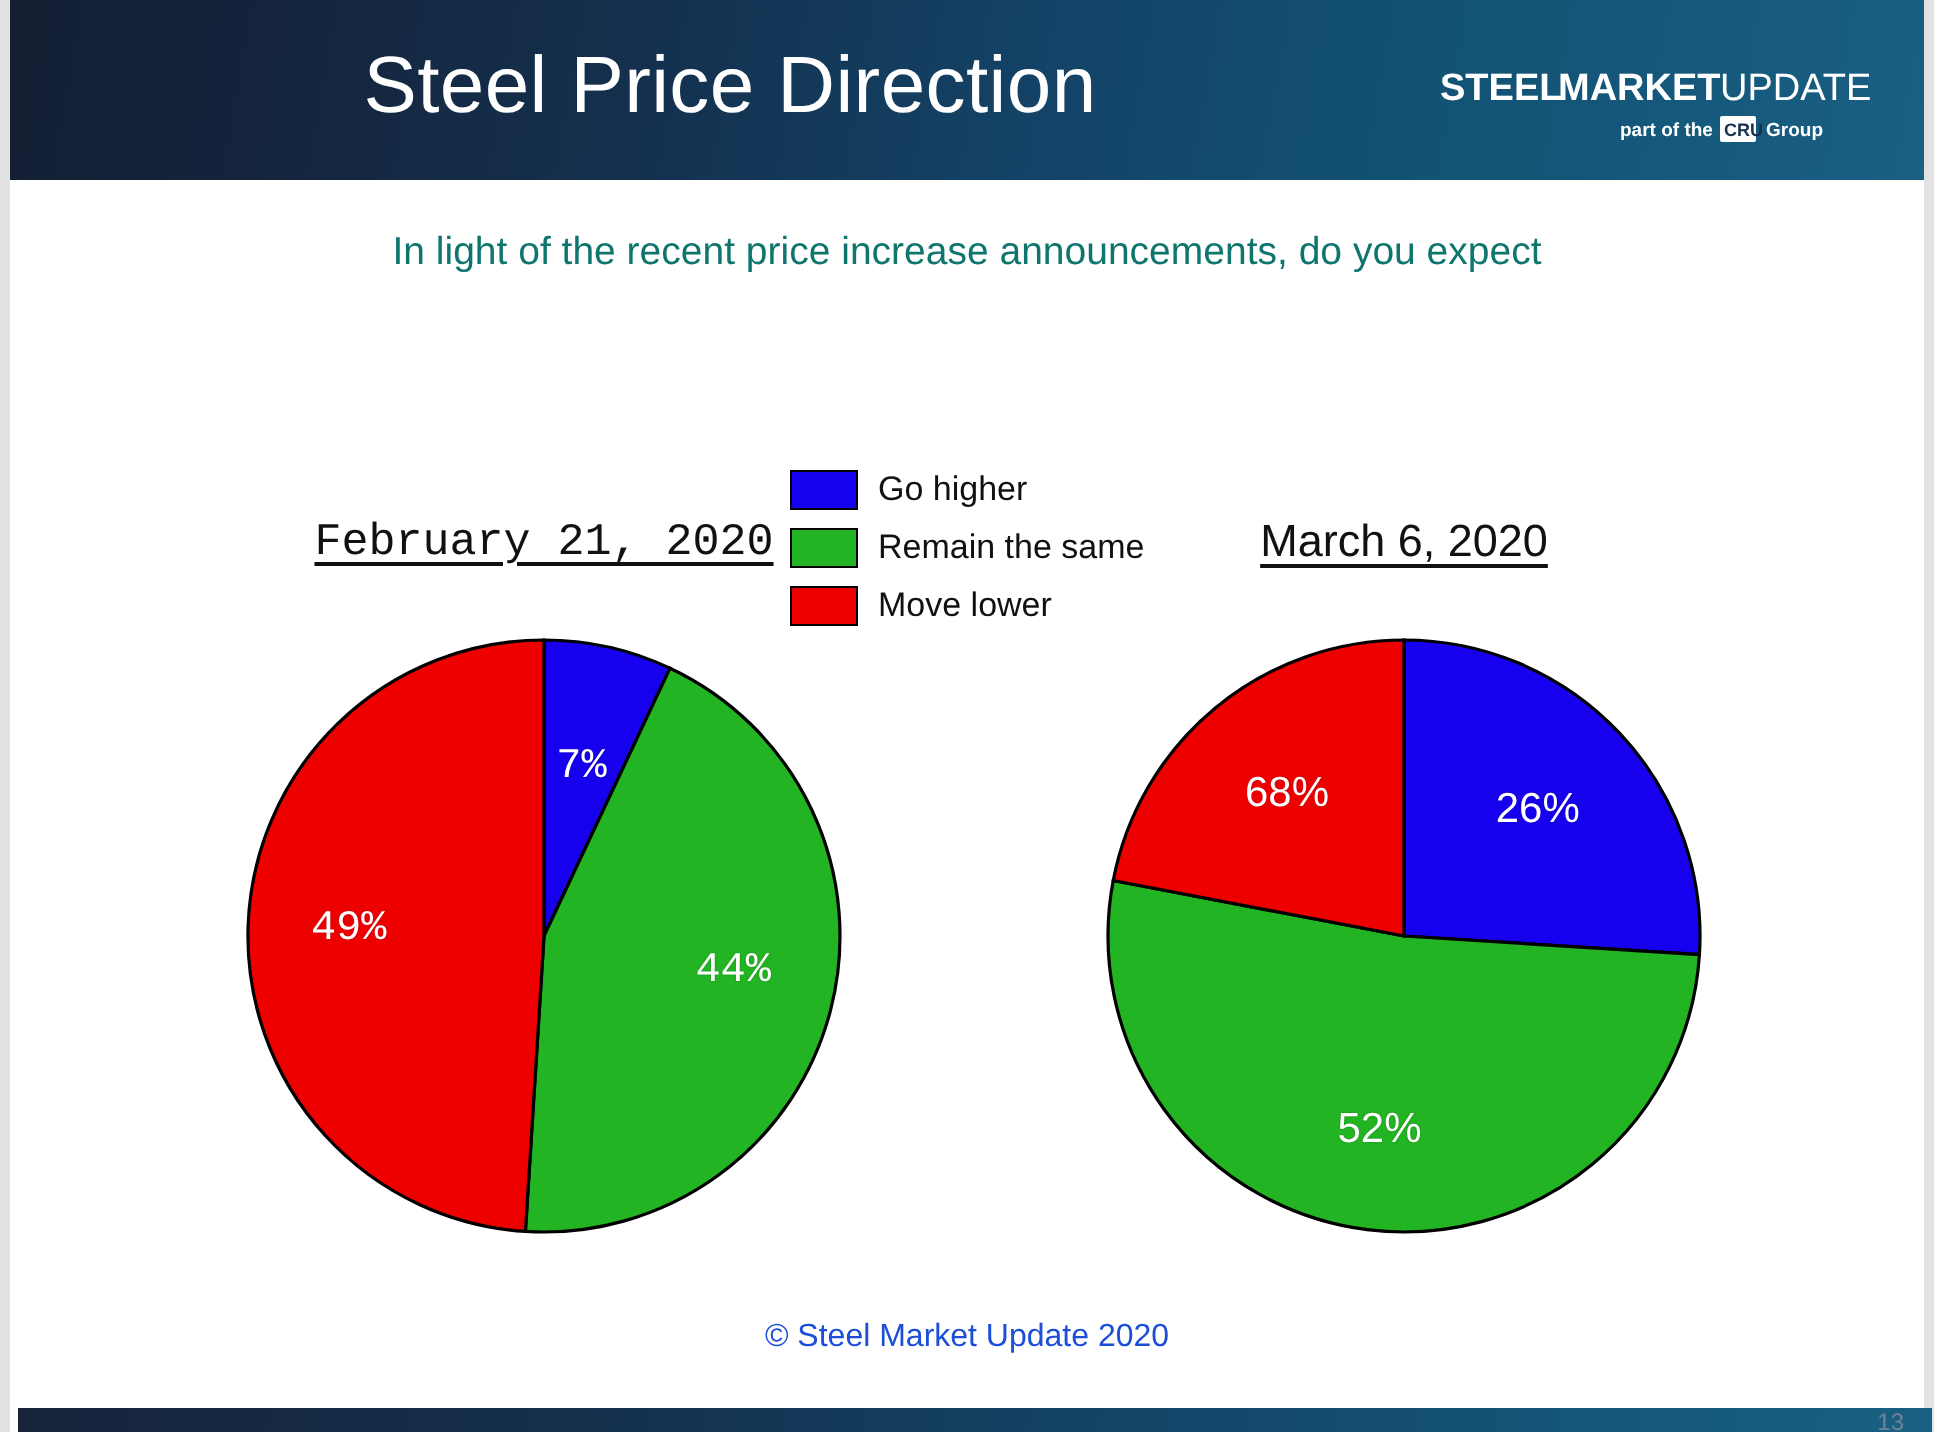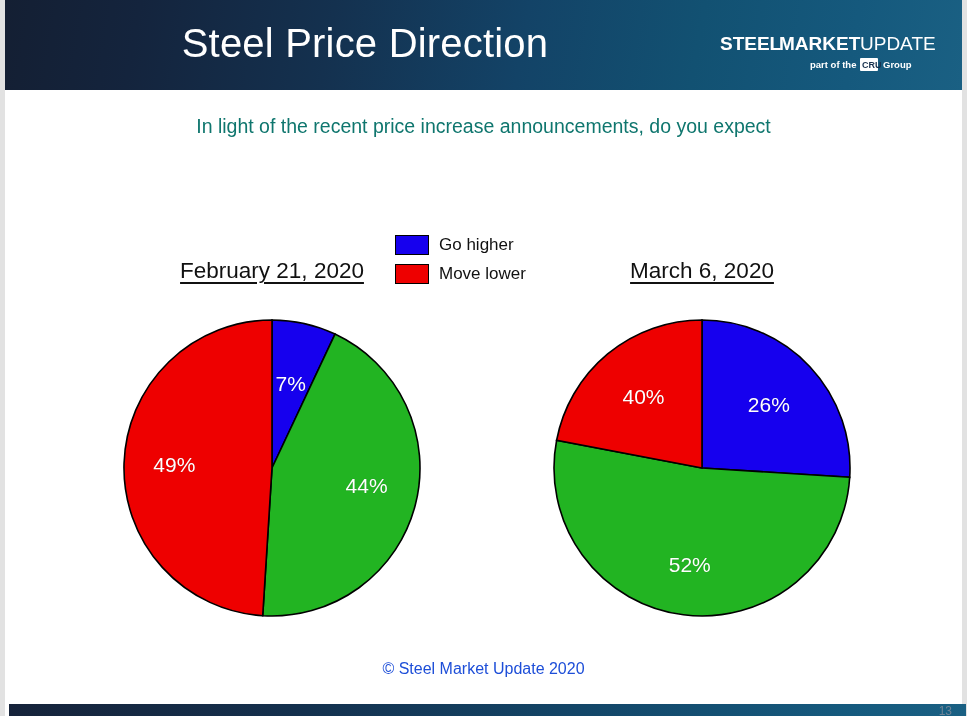--- a/index.html
+++ b/index.html
@@ -104,21 +104,21 @@
     font-size: 17px;
     color: #111111;
     white-space: nowrap;
   }
 
   
   .pie-panel {
     position: absolute;
     top: 256px;
   }
-  #panel-left  { left: 117px;  width: 300px; }
+  #panel-left  { left: 117px;  width: 300px; font-family: Liberation Mono, monospace; }
   #panel-right { left: 547px;  width: 300px; }
 
   .pie-title {
     width: 100%;
     text-align: center;
     font-size: 22.5px;
     color: #111111;
     text-decoration: underline;
     text-underline-offset: 4px;
     white-space: nowrap;
@@ -210,20 +210,24 @@
   </div>
 
   <div id="question">
     <span class="qline">In light of the recent price increase announcements, do you expect</span>
   </div>
 
   <div id="legend">
     <div class="legend-row">
       <span class="legend-swatch" style="background:#1600ee"></span>
       <span class="legend-label">Go higher</span>
+    </div>
+    <div class="legend-row">
+      <span class="legend-swatch" style="background:#22b422"></span>
+      <span class="legend-label">Remain the same</span>
     </div>
     <div class="legend-row">
       <span class="legend-swatch" style="background:#ee0000"></span>
       <span class="legend-label">Move lower</span>
     </div>
   </div>
 
   <div class="pie-panel" id="panel-left">
     <div class="pie-title">February 21, 2020</div>
     <div class="pie-wrap">
@@ -245,21 +249,21 @@
     <div class="pie-wrap">
       <svg width="300" height="300" viewBox="0 0 300 300">
         <g id="pie-slices-1">
             <path d="M 150 150 L 150.00 2.00 A 148 148 0 0 1 297.71 159.29 Z" fill="#1600ee" stroke="#000000" stroke-width="1.6"></path>
             <path d="M 150 150 L 297.71 159.29 A 148 148 0 1 1 4.62 122.27 Z" fill="#22b422" stroke="#000000" stroke-width="1.6"></path>
             <path d="M 150 150 L 4.62 122.27 A 148 148 0 0 1 150.00 2.00 Z" fill="#ee0000" stroke="#000000" stroke-width="1.6"></path>
           </g>
       </svg>
       <span class="pct-label" id="lbl-1-0" style="left: 216.89px; top: 87.186px;">26%</span>
       <span class="pct-label" id="lbl-1-1" style="left: 137.757px; top: 246.91px;">52%</span>
-      <span class="pct-label" id="lbl-1-2" style="left: 91.51px; top: 79.2977px;">40%</span>
+      <span class="pct-label" id="lbl-1-2" style="left: 91.51px; top: 79.2977px;">68%</span>
     </div>
   </div>
 
   <div id="copyright">© Steel Market Update 2020</div>
 
   <div id="footer-bar">
     <span id="page-number">13</span>
   </div>
 
 </div>

